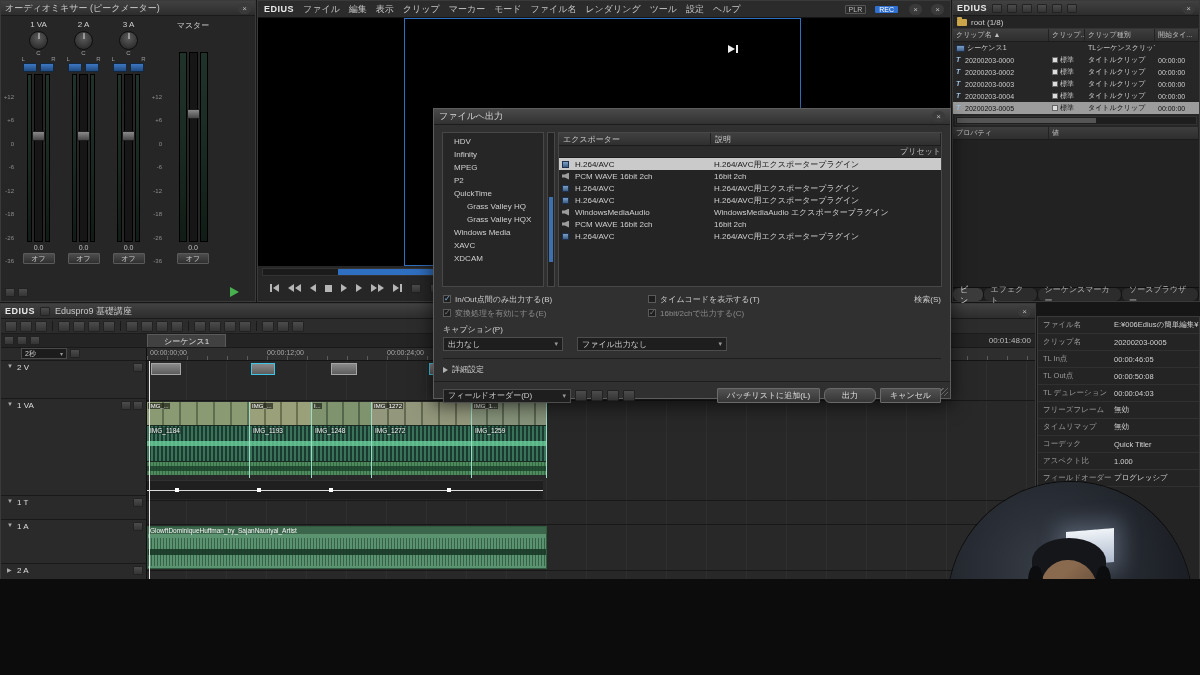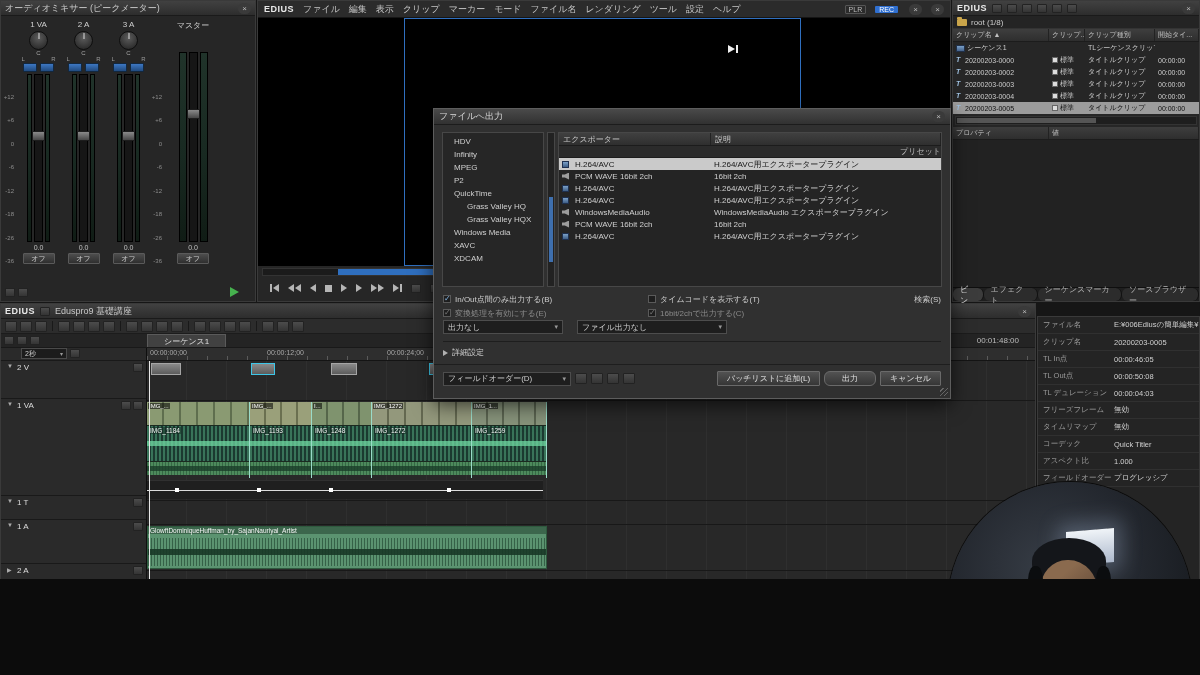--- a/index.html
+++ b/index.html
@@ -81,21 +81,21 @@
 .bin-tabs{ height:14px; display:flex; background:#1e1e1e; border-top:1px solid #0f0f0f; }
 .bin-tab{ padding:0 7px; font-size:8px; display:flex; align-items:center; background:#2c2c2c; border-right:1px solid #111; color:#b5b5b5;border-radius:6px; }
 .bin-tab.active{ background:#3c3c3c; color:#e0e0e0; }
 
 
 #tl-toolbar{ height:15px; display:flex; align-items:center; gap:3px; padding:0 4px; background:#2c2c2c; border-bottom:1px solid #1c1c1c; }
 .tbsep{ width:1px; height:10px; background:#191919; margin:0 2px; }
 #tl-tabrow{ height:14px; display:flex; align-items:center; background:#242424; border-bottom:1px solid #191919; }
 #tl-corner{ width:146px; display:flex; align-items:center; gap:3px; padding:0 3px; }
 .tl-tab{ background:#414141; border:1px solid #5a5a5a; border-bottom:none; padding:0 16px; font-size:8px; height:13px; display:flex; align-items:center; color:#e0e0e0; }
-#tl-duration{ margin-left:auto; font-size:8px; color:#bbb; padding-right:16px; }
+#tl-duration{ margin-left:auto; font-size:8px; color:#bbb; padding-right:4px; }
 #tl-body{ position:relative; height:266px; display:flex; background:#bef264; }
 #hdrcol{ width:146px; background:#2a2a2a; border-right:1px solid #0f0f0f; display:flex; flex-direction:column; }
 #hdr-top{ height:13px; display:flex; align-items:center; gap:3px; padding:0 2px 0 20px; border-bottom:1px solid #191919; }
 .scale-select{ width:46px; height:11px; background:#1c1c1c; border:1px solid #4a4a4a; font-size:7px; color:#ccc; display:flex; align-items:center; padding:0 3px; }
 .scale-select::after{ content:"▾"; margin-left:auto; font-size:6px; color:#999; }
 .thr{ display:flex; align-items:flex-start; gap:3px; padding:2px 3px 0 6px; font-size:8px; border-bottom:1px solid #191919; color:#ddd; }
 .thr .arrow{ font-size:6px; color:#aaa; width:7px; }
 .thr .tico{ margin-left:auto; display:flex; gap:2px; }
 #tl-content{ flex:1; position:relative; overflow:hidden; }
 #ruler{ height:13px; background:#2e2e2e; border-bottom:1px solid #141414; position:relative; font-size:7px; color:#a8a8a8; }
@@ -834,20 +834,21 @@
       <div class="opt-row">
         <span class="chk dim w1">
             <span class="chk-box on dim"></span>
             <span>変換処理を有効にする(E)</span>
           </span>
         <span class="chk dim">
             <span class="chk-box on dim"></span>
             <span>16bit/2chで出力する(C)</span>
           </span>
       </div>
+      <div class="cap-label">キャプション(P)</div>
       <div class="sel-row">
         <span class="dselect w120">出力なし</span>
         <span class="dselect w150">ファイル出力なし</span>
       </div>
       <div class="adv-row">
         <span class="adv-arrow"></span>
         <span>詳細設定</span>
       </div>
     </div>
     <div id="dlg-foot">

